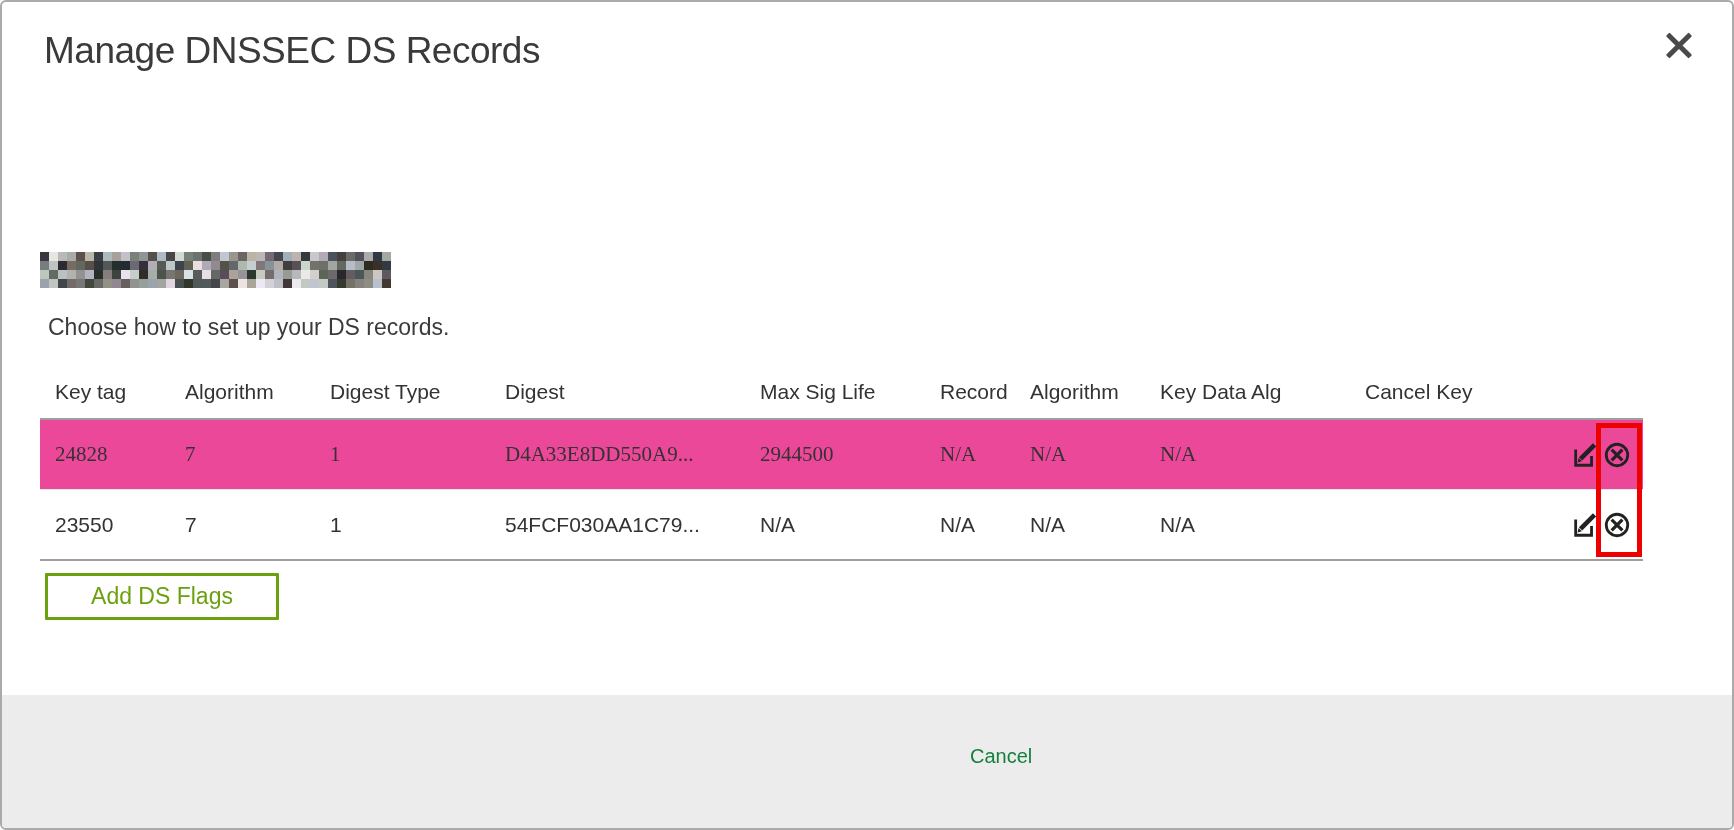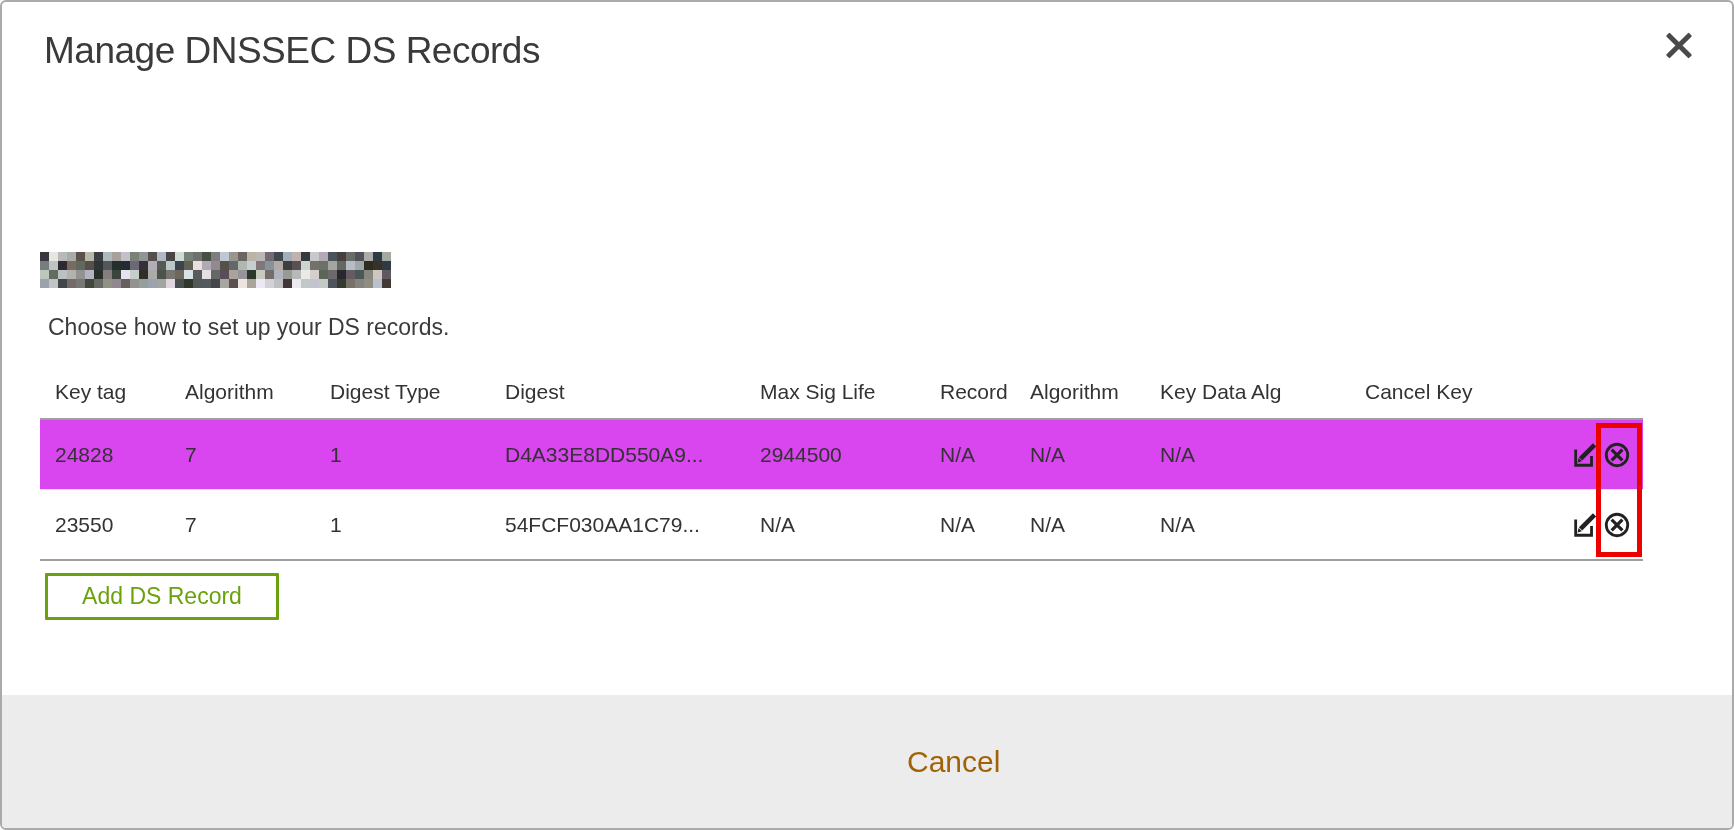--- a/index.html
+++ b/index.html
@@ -28,21 +28,21 @@
   .table-wrap{position:absolute;left:38px;top:363px;width:1603px;}
   table{width:1603px;border-collapse:collapse;table-layout:fixed;}
   col.c1{width:130px}col.c2{width:145px}col.c3{width:175px}col.c4{width:255px}
   col.c5{width:180px}col.c6{width:90px}col.c7{width:130px}col.c8{width:205px}
   col.c9{width:200px}col.c10{width:93px}
   th{height:53px;text-align:left;vertical-align:middle;padding:0 0 0 15px;
      font-size:21px;font-weight:400;color:#333;border-bottom:2px solid #9e9e9e;
      white-space:nowrap;overflow:hidden;}
   td{height:69px;vertical-align:middle;padding:0 0 0 15px;font-size:21px;color:#333;
      white-space:nowrap;overflow:hidden;}
-  tbody tr.row-odd{background:#d946ef;}
+  tbody tr.row-odd{background:#ec4899;font-family:Liberation Serif, serif;}
   tbody tr.row-even{background:#ffffff;border-top:1px solid #e8e8e8;}
   tbody tr:last-child td{border-bottom:2px solid #9e9e9e;}
   td.actions{padding:0;}
   .icons{display:flex;align-items:center;gap:4px;padding-left:21px;}
   .icon-btn{background:none;border:none;padding:0;margin:0;cursor:pointer;
             width:28px;height:28px;display:block;}
   .icon-btn svg{display:block;}
 
   .red-box{position:absolute;left:1556px;top:58px;width:46px;height:134px;
            border:5px solid #ed0000;box-sizing:border-box;pointer-events:none;z-index:5;}
@@ -50,21 +50,21 @@
   .add-btn{position:absolute;left:43px;top:571px;width:234px;height:47px;
            background:#fff;border:3px solid #6ba10d;color:#6ba10d;font-size:23px;
            font-family:inherit;cursor:pointer;border-radius:1px;}
 
   .footer{position:absolute;left:0;right:0;bottom:0;height:133px;background:#ececec;
           border-radius:0 0 4px 4px;}
   .save-btn{position:absolute;left:723px;top:30px;width:178px;height:72px;
             background:#5d9d07;border:none;border-bottom:7px solid #4b8404;
             border-radius:4px;color:#ffffff;font-size:30px;font-family:inherit;
             cursor:pointer;box-sizing:border-box;}
-  .cancel-link{position:absolute;left:905px;top:50px;font-size:30px;color:#a16207;
+  .cancel-link{position:absolute;left:968px;top:50px;font-size:20px;color:#15803d;
                text-decoration:none;cursor:pointer;}
 </style>
 </head>
 <body>
 
 <div class="modal">
 
   <h1 class="title">Manage DNSSEC DS Records</h1>
 
   <button class="close-btn" aria-label="Close">
@@ -316,19 +316,19 @@
                 </svg>
               </button>
             </span>
           </td>
         </tr>
       </tbody>
     </table>
     <div class="red-box"></div>
   </div>
 
-  <button class="add-btn">Add DS Record</button>
+  <button class="add-btn">Add DS Flags</button>
 
   <div class="footer">
     <a class="cancel-link">Cancel</a>
   </div>
 
 </div>
 
 </body></html>

